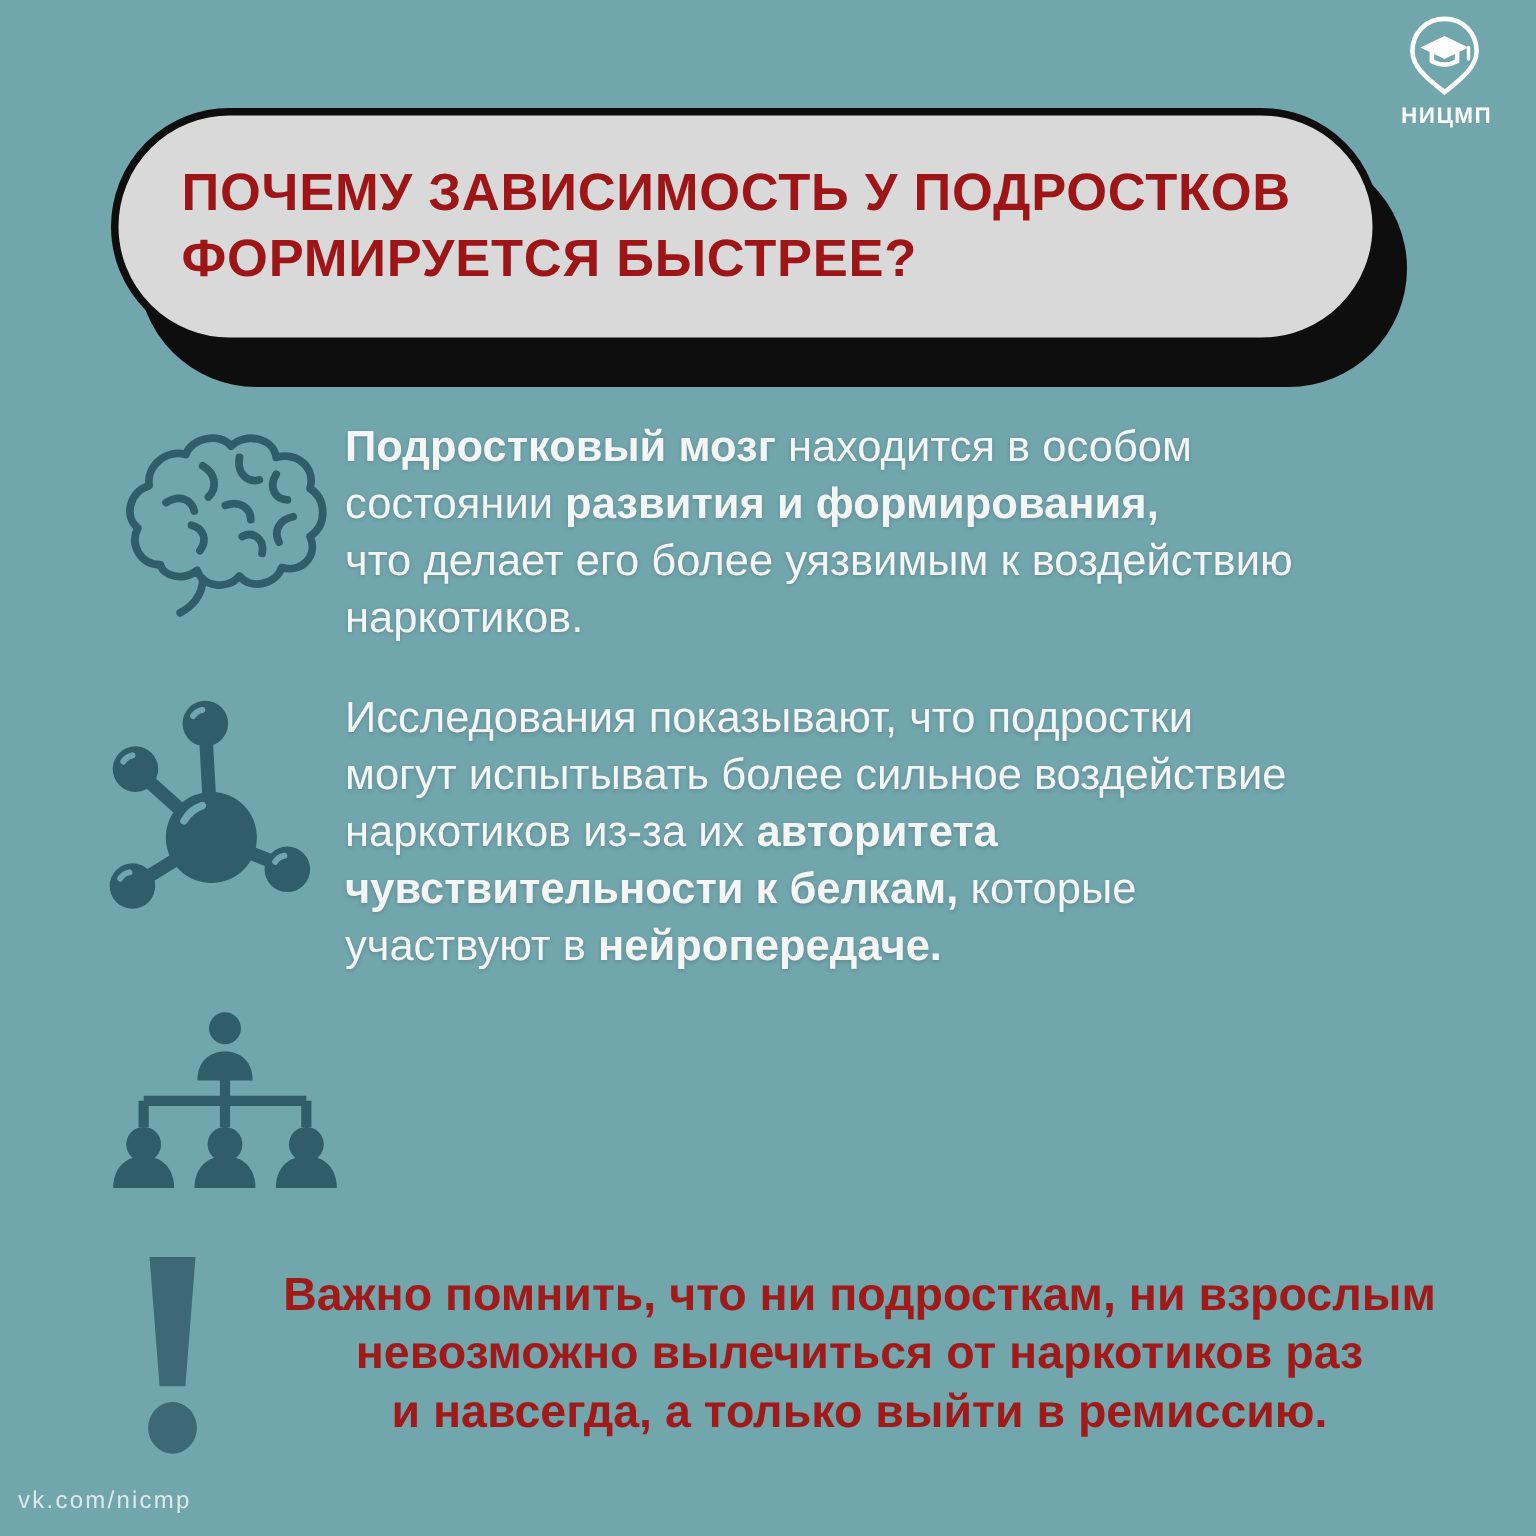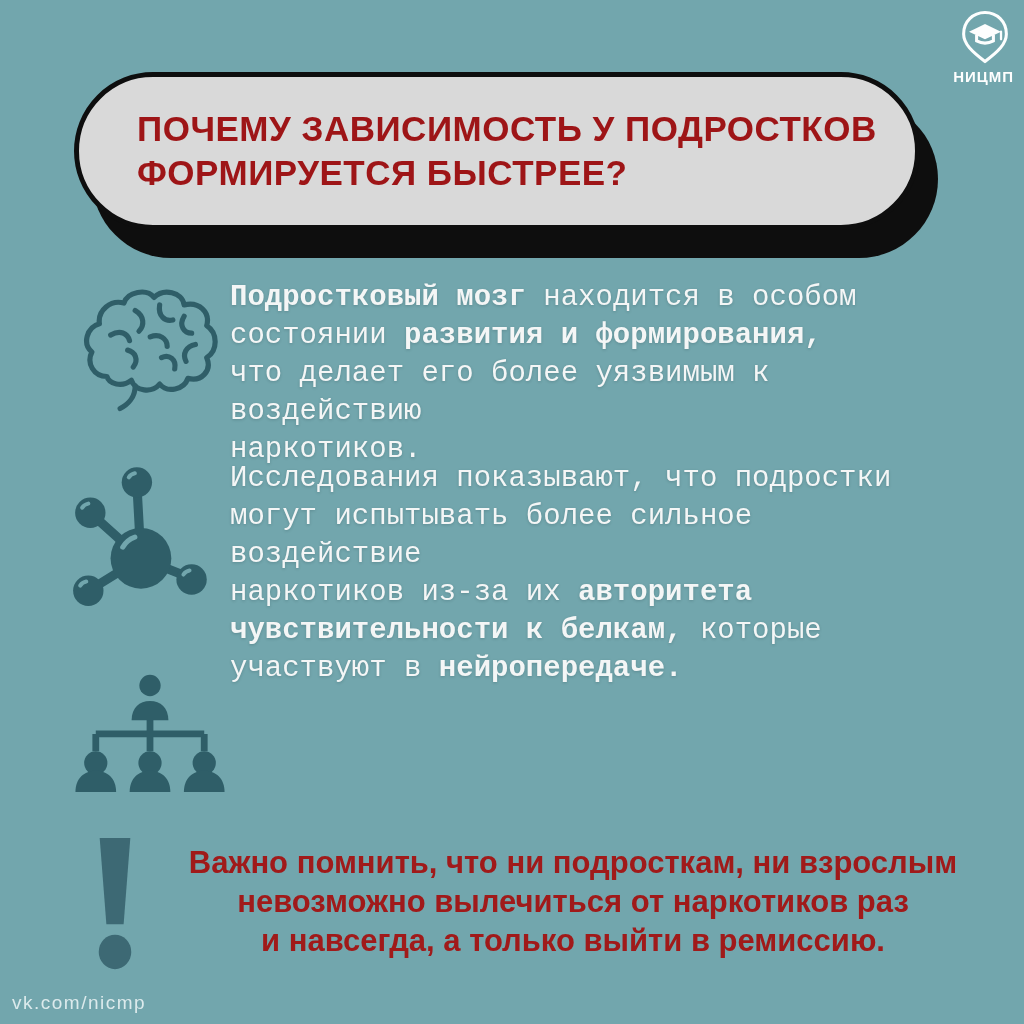--- a/index.html
+++ b/index.html
@@ -14,53 +14,53 @@
   .header-pill{
     position:absolute;left:74px;top:72px;width:846px;height:158px;
     box-sizing:border-box;
     background:#d9d9d9;
     border:5px solid #0e0e0e;
     border-radius:86px;
     box-shadow:18px 28px 0 0 #0e0e0e;
     display:flex;align-items:center;
   }
   .header-pill h1{
-    margin:16px;padding-left:42px;
+    margin:0;padding-left:42px;
     font-size:35px;font-weight:800;letter-spacing:.5px;
     line-height:1.25;color:#9e1517;white-space:pre-line;
   }
 
   
-  .logo{position:absolute;top:8px;right:10px;width:80px;text-align:right;color:#fff}
+  .logo{position:absolute;top:8px;right:10px;width:80px;text-align:left;color:#fff}
   .logo .logo-label{font-size:15px;font-weight:700;letter-spacing:1px;margin-top:-2px;color:#fdfefe}
 
   
   .icon-slot{position:absolute}
   .para{
     position:absolute;left:230px;width:706px;
     color:#f4f6f6;font-size:29px;line-height:38px;
-    white-space:pre-line;text-shadow:0 1px 3px rgba(25,45,50,.22);font-family:Liberation Mono, monospace;
+    white-space:pre-line;text-shadow:0 1px 3px rgba(25,45,50,.22);
   }
   .para .b{font-weight:700}
   #para-1{top:279px}
   #para-2{top:460px}
   #para-3{top:665px}
 
   
   .warning-text{
     position:absolute;left:138px;right:16px;top:843px;
     text-align:center;color:#a01a1a;
     font-size:31px;font-weight:700;line-height:39px;
     white-space:pre-line;
   }
 
   
   .footer-link{
     position:absolute;left:12px;top:992px;
-    color:#dceaec;font-size:19px;letter-spacing:1.5px;
+    color:#dceaec;font-size:16px;letter-spacing:1.5px;
     text-decoration:none;cursor:pointer;
   }
 </style>
 </head>
 <body>
 
 <div class="poster">
 
   <div class="logo">
     <svg width="58" height="58" viewBox="0 0 76 76">

